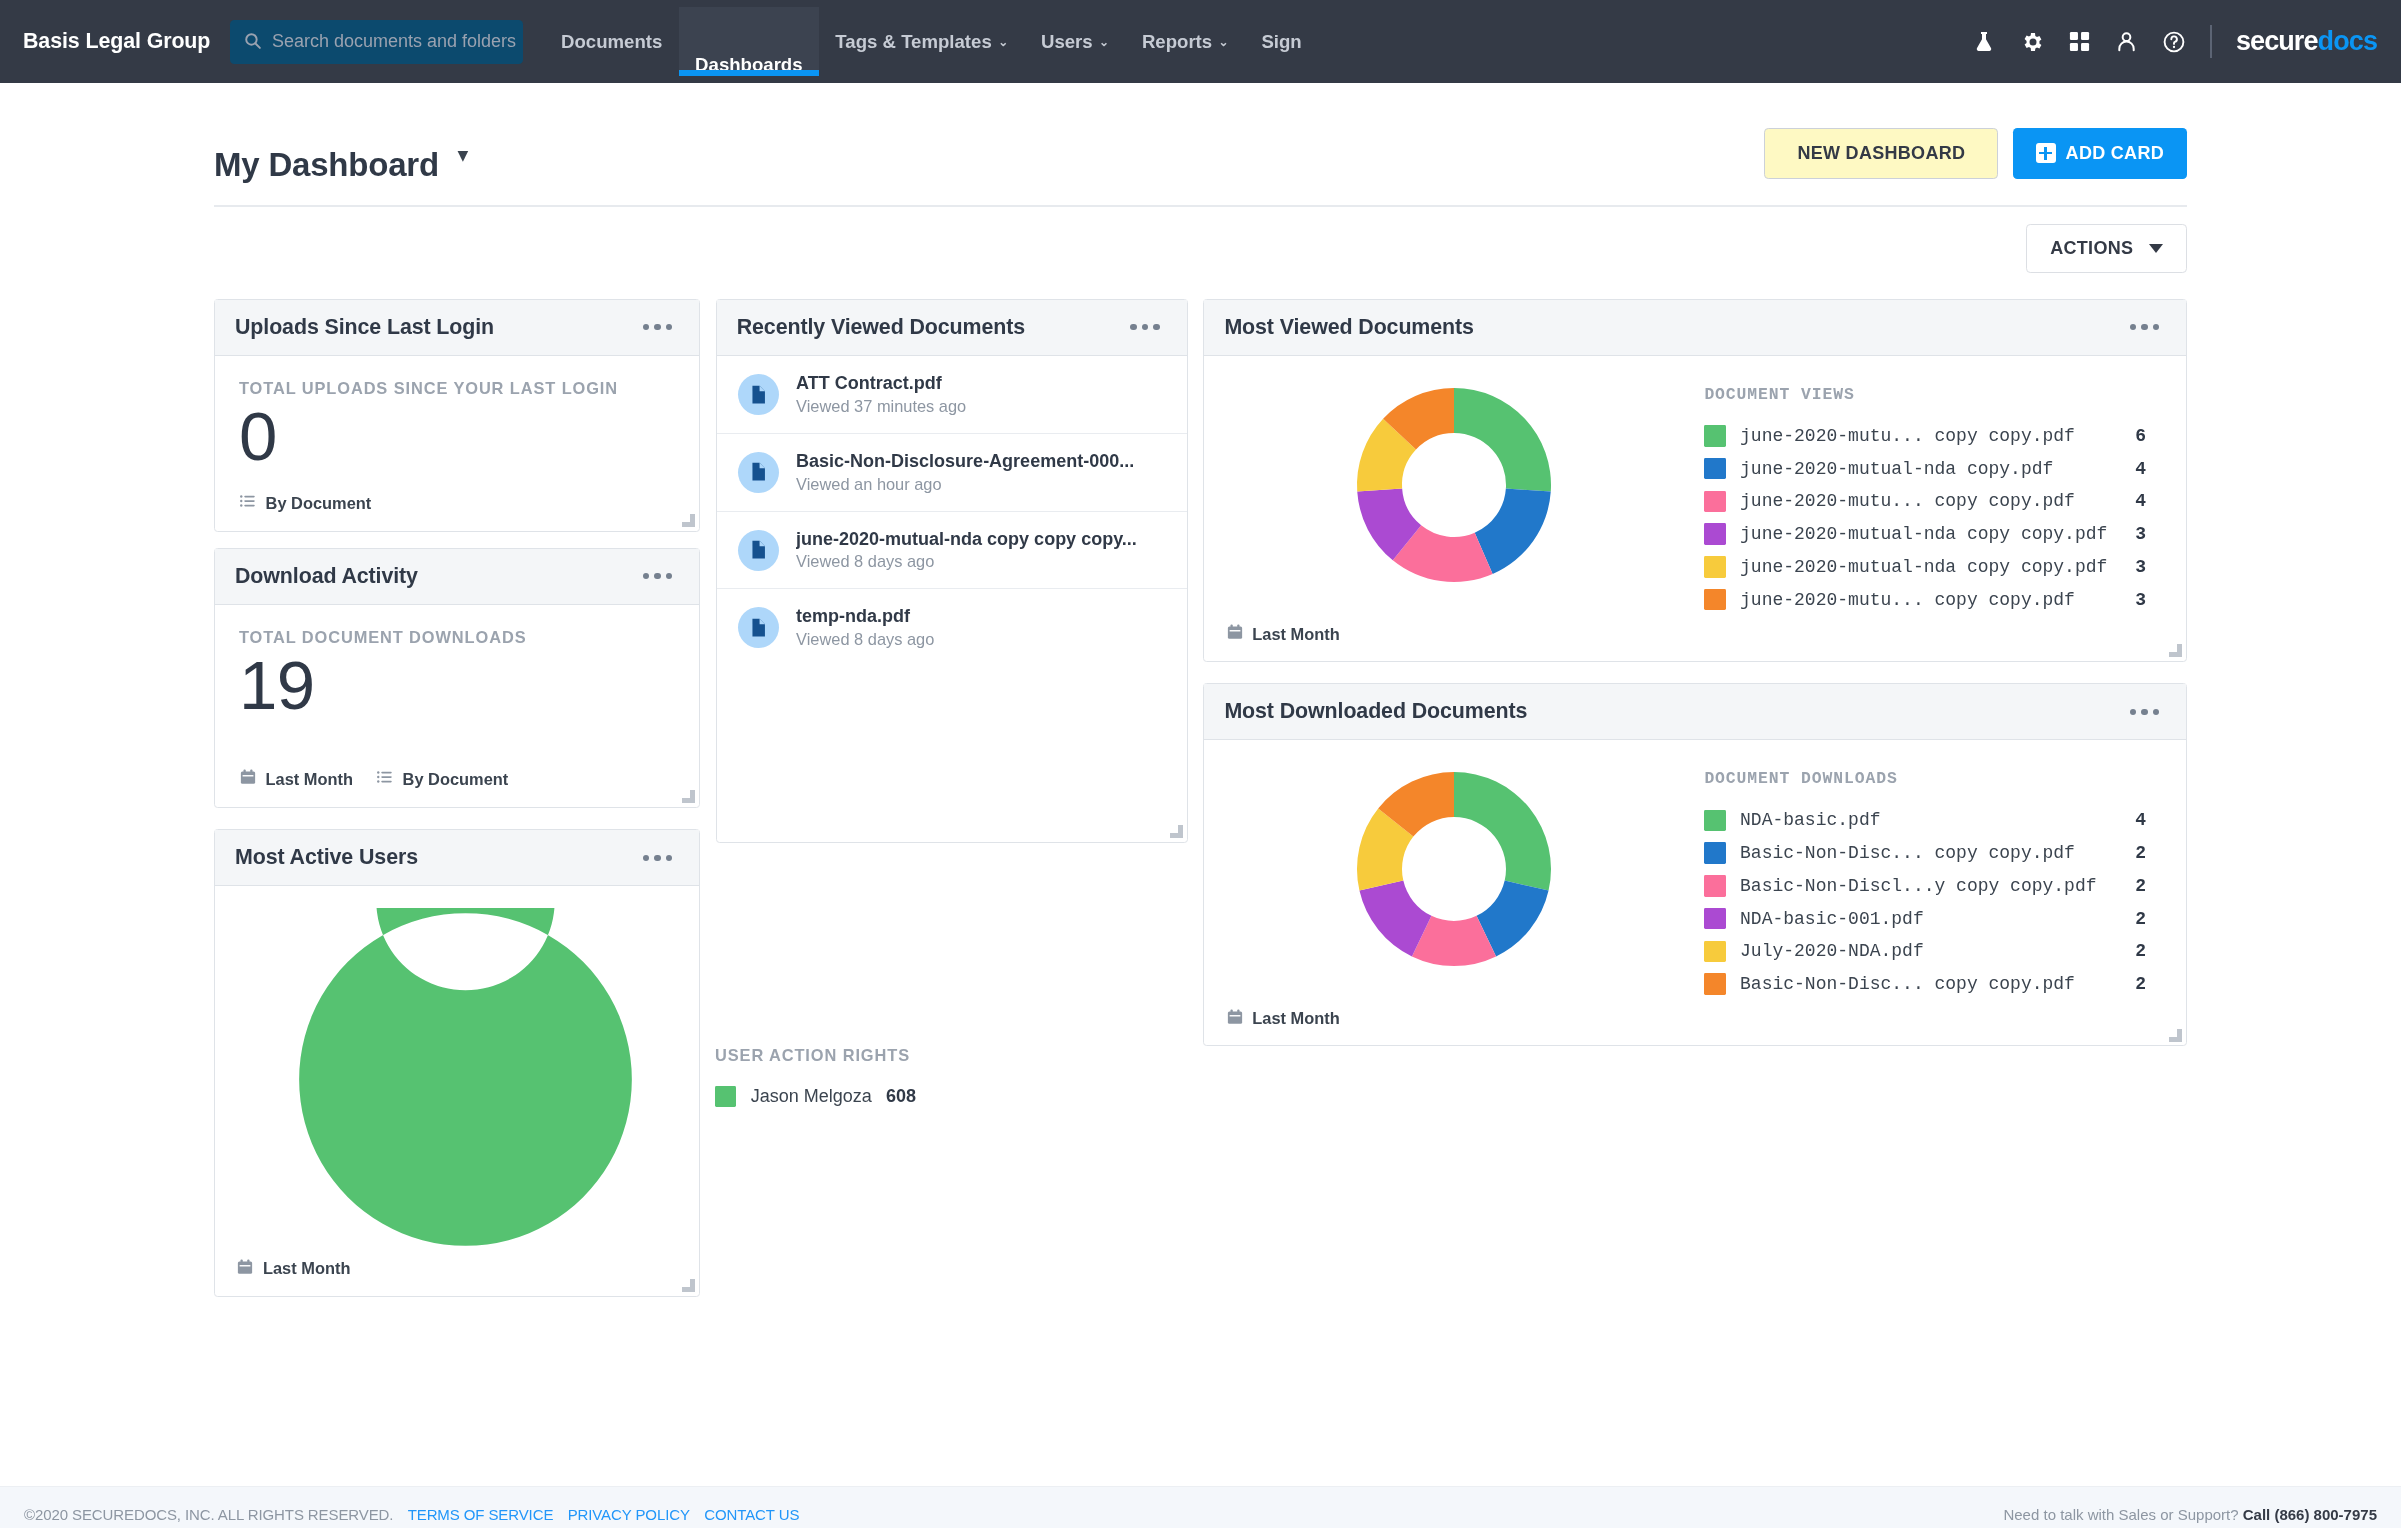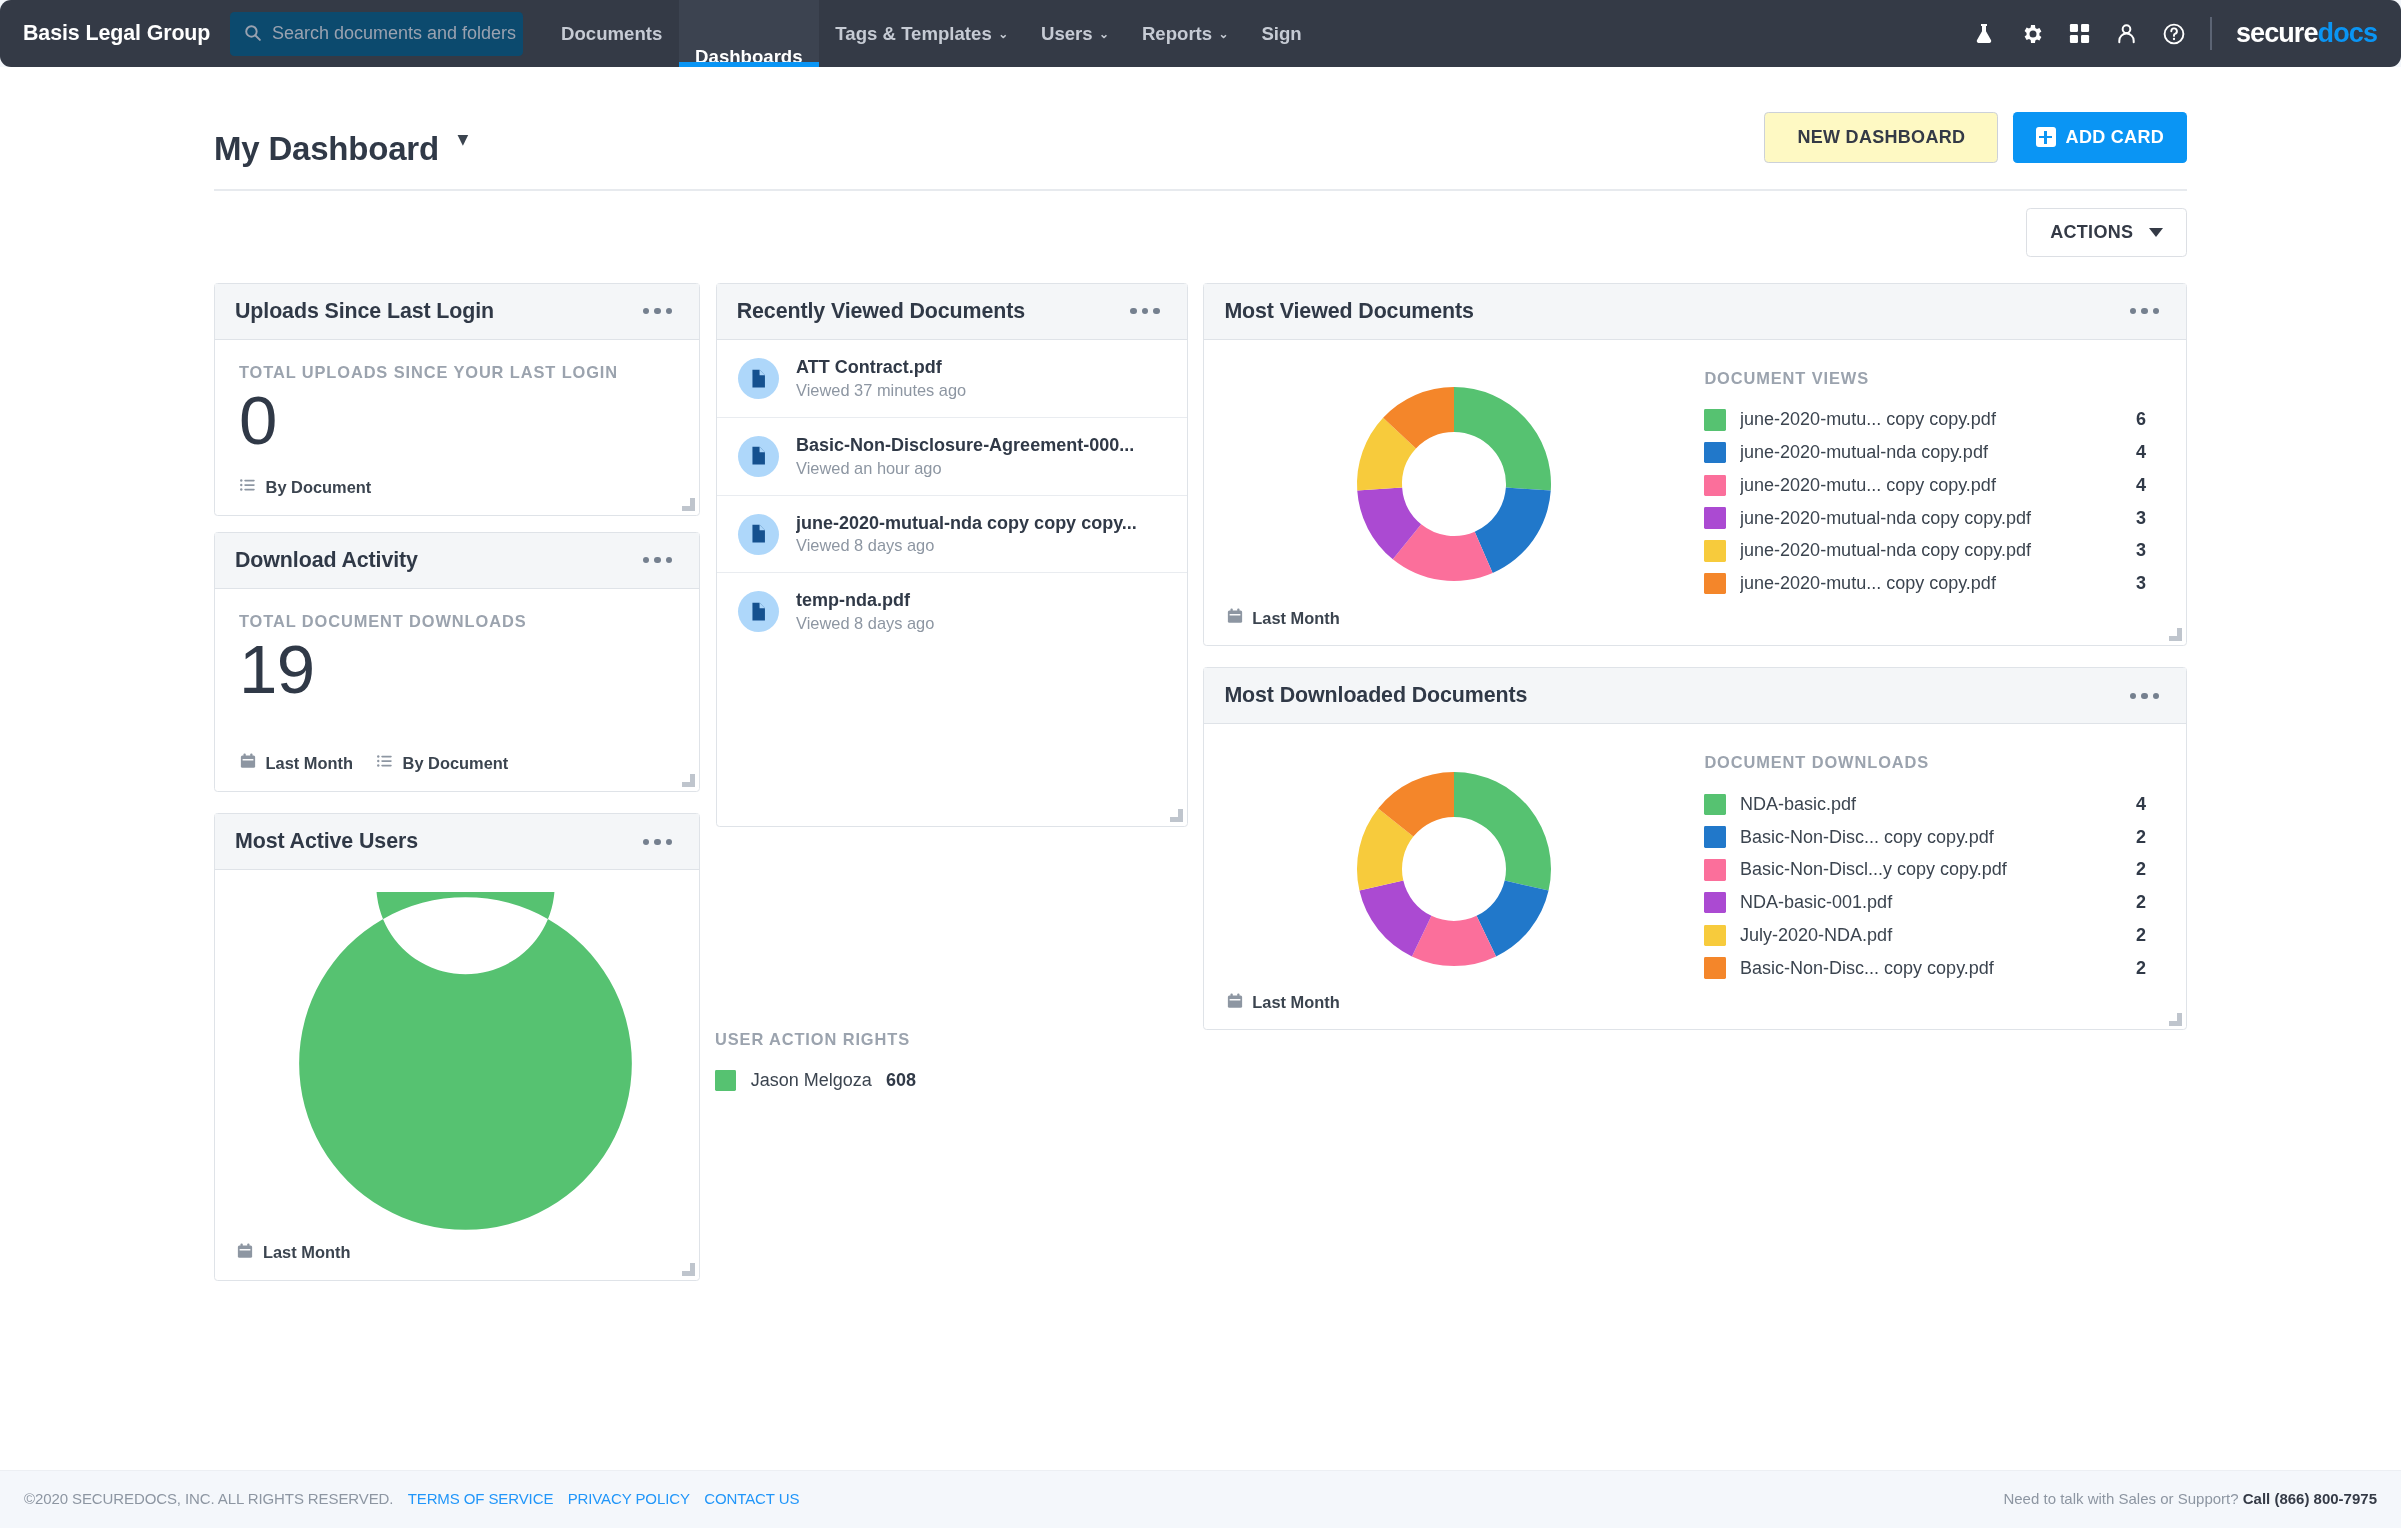--- a/index.html
+++ b/index.html
@@ -5,26 +5,25 @@
   * { box-sizing: border-box; margin: 0; padding: 0; }
   html, body {
     width: 2401px; height: 1528px;
     background: #f4f7fb;
     font-family: "Liberation Sans", sans-serif;
     overflow: hidden;
   }
 
   
   .topnav {
-    height: 67px;
+    height: 83px;
     background: #343a46;
     display: flex;
     align-items: center;
     position: relative;
-    border-radius: 11px;
   }
   .brand {
     color: #ffffff;
     font-size: 21.4px;
     font-weight: bold;
     padding-left: 23px;
     padding-right: 20px;
     letter-spacing: -0.1px;
     white-space: nowrap;
   }
@@ -212,21 +211,21 @@
   }
   .doc-txt { min-width: 0; }
   .doc-name {
     font-size: 18px; font-weight: bold; color: #303947;
     white-space: nowrap; overflow: hidden; text-overflow: ellipsis;
     max-width: 372px;
   }
   .doc-sub { font-size: 16.4px; color: #8d96a2; margin-top: 2.9px; white-space: nowrap; }
 
   
-  .chart-wrap { display: flex; align-items: center; padding: 29px 0 7.1px 0; }
+  .chart-wrap { display: flex; align-items: flex-start; padding: 29px 0 7.1px 0; font-family: Liberation Mono, monospace; }
   .chart-left { width: 500px; display: flex; justify-content: center; flex: 0 0 auto; }
   .chart-right { flex: 1; padding-right: 40px; }
   .legend-title {
     font-size: 16.4px; font-weight: bold; color: #9ba3ae;
     letter-spacing: 0.9px; margin-bottom: 15.7px;
   }
   .legend-row {
     display: flex; align-items: center; gap: 14.3px;
     padding: 5.7px 0;
   }

